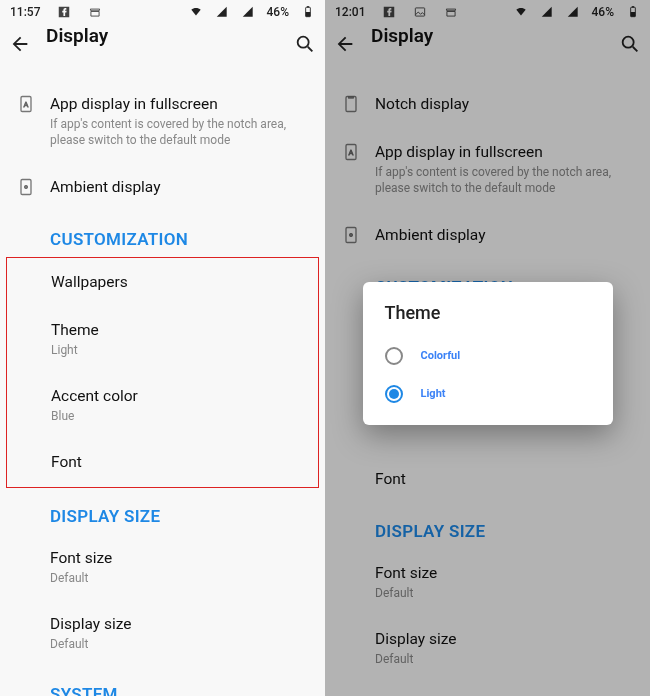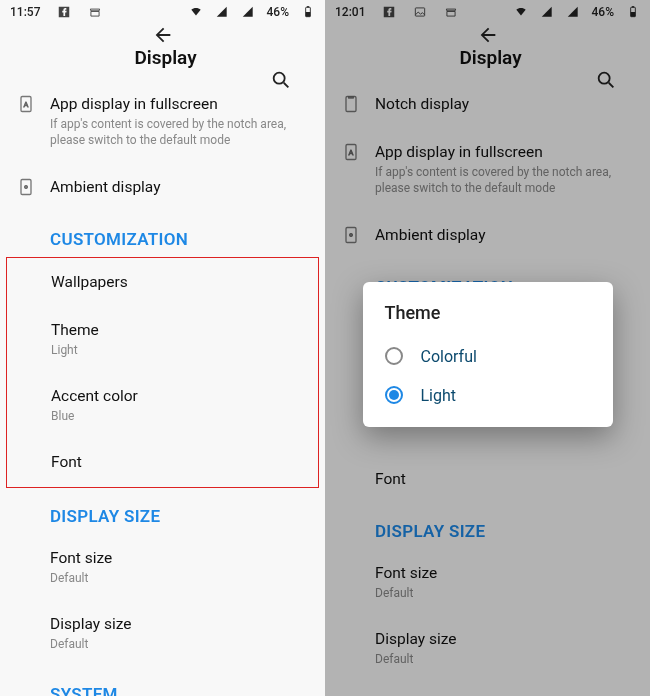--- a/index.html
+++ b/index.html
@@ -31,23 +31,22 @@
     color: #222;
   }
   .status-left { display: flex; align-items: center; gap: 17px; }
   .status-right { margin-left: auto; display: flex; align-items: center; gap: 12px; }
   .ico { width: 14px; height: 14px; display: inline-flex; align-items: center; justify-content: center; fill: #444; }
   .ico svg { width: 100%; height: 100%; }
 
   
   .header {
     height: 56px;
-    display: flex; align-items: center;
-    padding: 0 24px;
-    flex-direction: column;
+    display: flex; align-items: flex-start;
+    padding: 0 0;
   }
   .back-btn { width: 40px; height: 40px; display: flex; align-items: center; justify-content: center; }
   .header-title { font-size: 19px; font-weight: 600; margin-left: 6px; color: #111; }
   .search-btn { margin-left: auto; width: 40px; height: 40px; display: flex; align-items: center; justify-content: center; }
 
   .content { position: relative; z-index: 1; }
   .row {
     padding: 14px 16px 14px 50px;
     position: relative;
   }
@@ -94,21 +93,21 @@
     border: 2px solid #888;
     position: relative; flex: 0 0 auto;
   }
   .radio.checked { border-color: #1e88e5; }
   .radio.checked::after {
     content: ""; position: absolute;
     width: 10px; height: 10px; border-radius: 50%;
     background: #1e88e5;
     left: 2px; top: 2px;
   }
-  .radio-label { font-size: 16px; color: #0c4a6e; }
+  .radio-label { font-size: 11px; color: #3b82f6; font-weight: bold; }
 </style>
 </head>
 <body>
 
 <div class="phone">
   <div class="status-bar">
     <div class="status-left">
       <span>11:57</span>
       <span class="ico">
           <svg viewBox="0 0 24 24">

